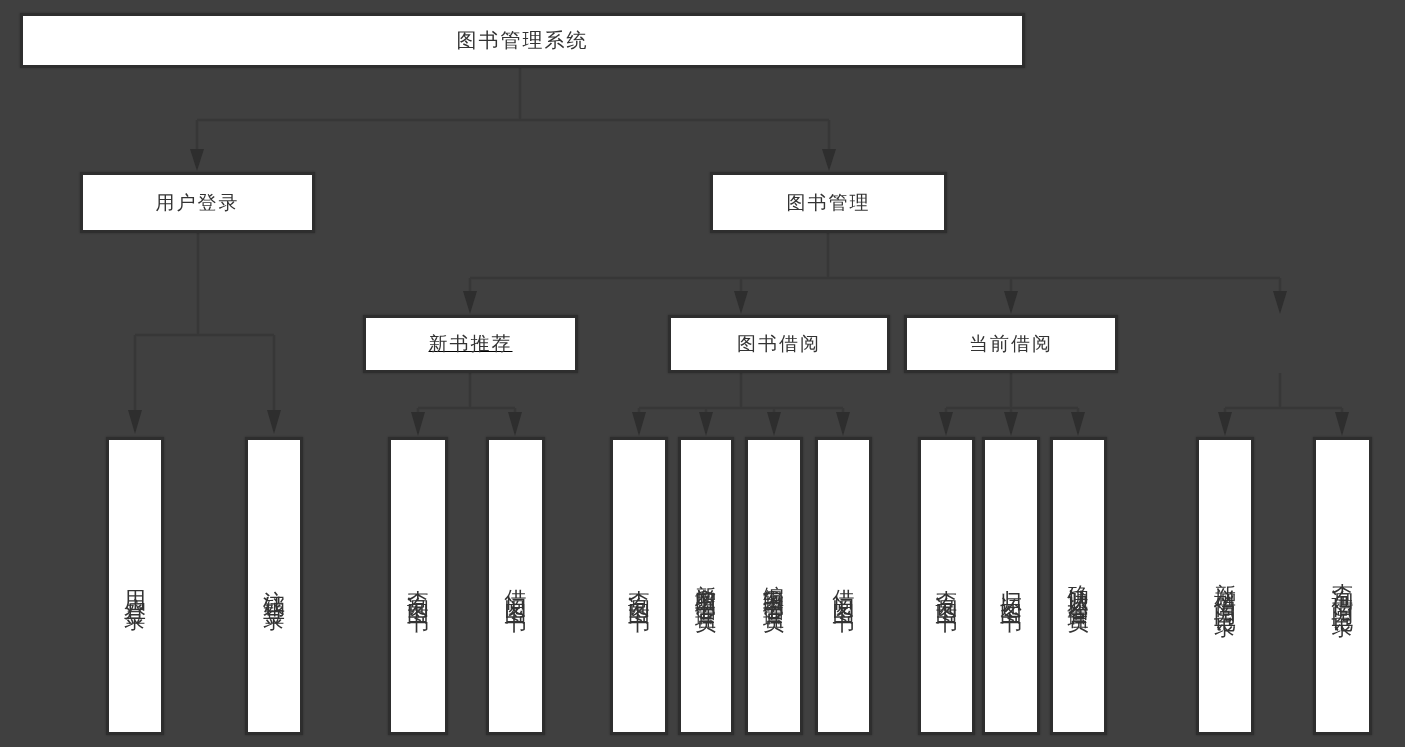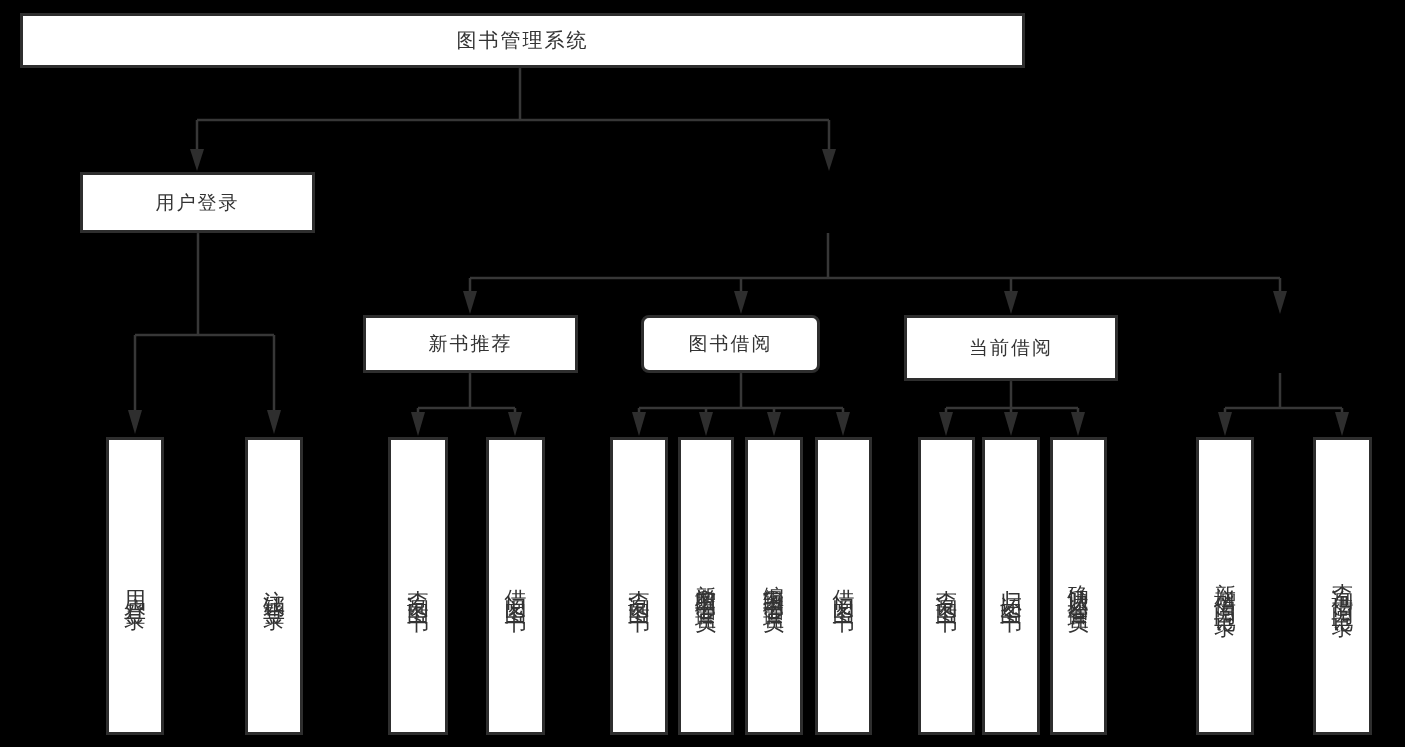--- a/index.html
+++ b/index.html
@@ -5,21 +5,21 @@
   html, body {
     margin: 0; padding: 0;
     width: 1405px; height: 747px;
     background: #ffffff;
     overflow: hidden;
     font-family: "Liberation Sans", "DejaVu Sans", sans-serif;
   }
   .canvas {
     position: relative;
     width: 1405px; height: 747px;
-    background: #000000;
+    background: #404040;
   }
   svg.connectors {
     position: absolute; left: 0; top: 0;
     width: 1405px; height: 747px;
     z-index: 1;
   }
   .box {
     position: absolute;
     box-sizing: border-box;
     background: #ffffff;
@@ -94,28 +94,31 @@
     </g>
   </svg>
 
   <div class="box root" style="left:20px; top:13px; width:1005px; height:55px;">
     <span class="h-label">图书管理系统</span>
   </div>
 
   <div class="box" style="left:80px; top:172px; width:235px; height:61px;">
     <span class="h-label">用户登录</span>
   </div>
+  <div class="box" style="left:710px; top:172px; width:237px; height:61px;">
+    <span class="h-label">图书管理</span>
+  </div>
 
-  <div class="box" style="left:363px; top:315px; width:215px; height:58px;">
+  <div class="box" style="left:363px; top:315px; width:215px; height:58px;text-decoration:underline;">
     <span class="h-label">新书推荐</span>
   </div>
-  <div class="box" style="left:641px; top:315px; width:179px; height:58px;border-radius:8px;">
+  <div class="box" style="left:668px; top:315px; width:222px; height:58px;">
     <span class="h-label">图书借阅</span>
   </div>
-  <div class="box" style="left:904px; top:315px; width:214px; height:66px;justify-content:center;">
+  <div class="box" style="left:904px; top:315px; width:214px; height:58px;justify-content:center;">
     <span class="h-label">当前借阅</span>
   </div>
 
   <div class="box leaf" style="left:106px; top:437px; width:58px; height:298px;">
     <span class="v-label">用户登录</span>
   </div>
   <div class="box leaf" style="left:245px; top:437px; width:58px; height:298px;">
     <span class="v-label">注销登录</span>
   </div>
 

